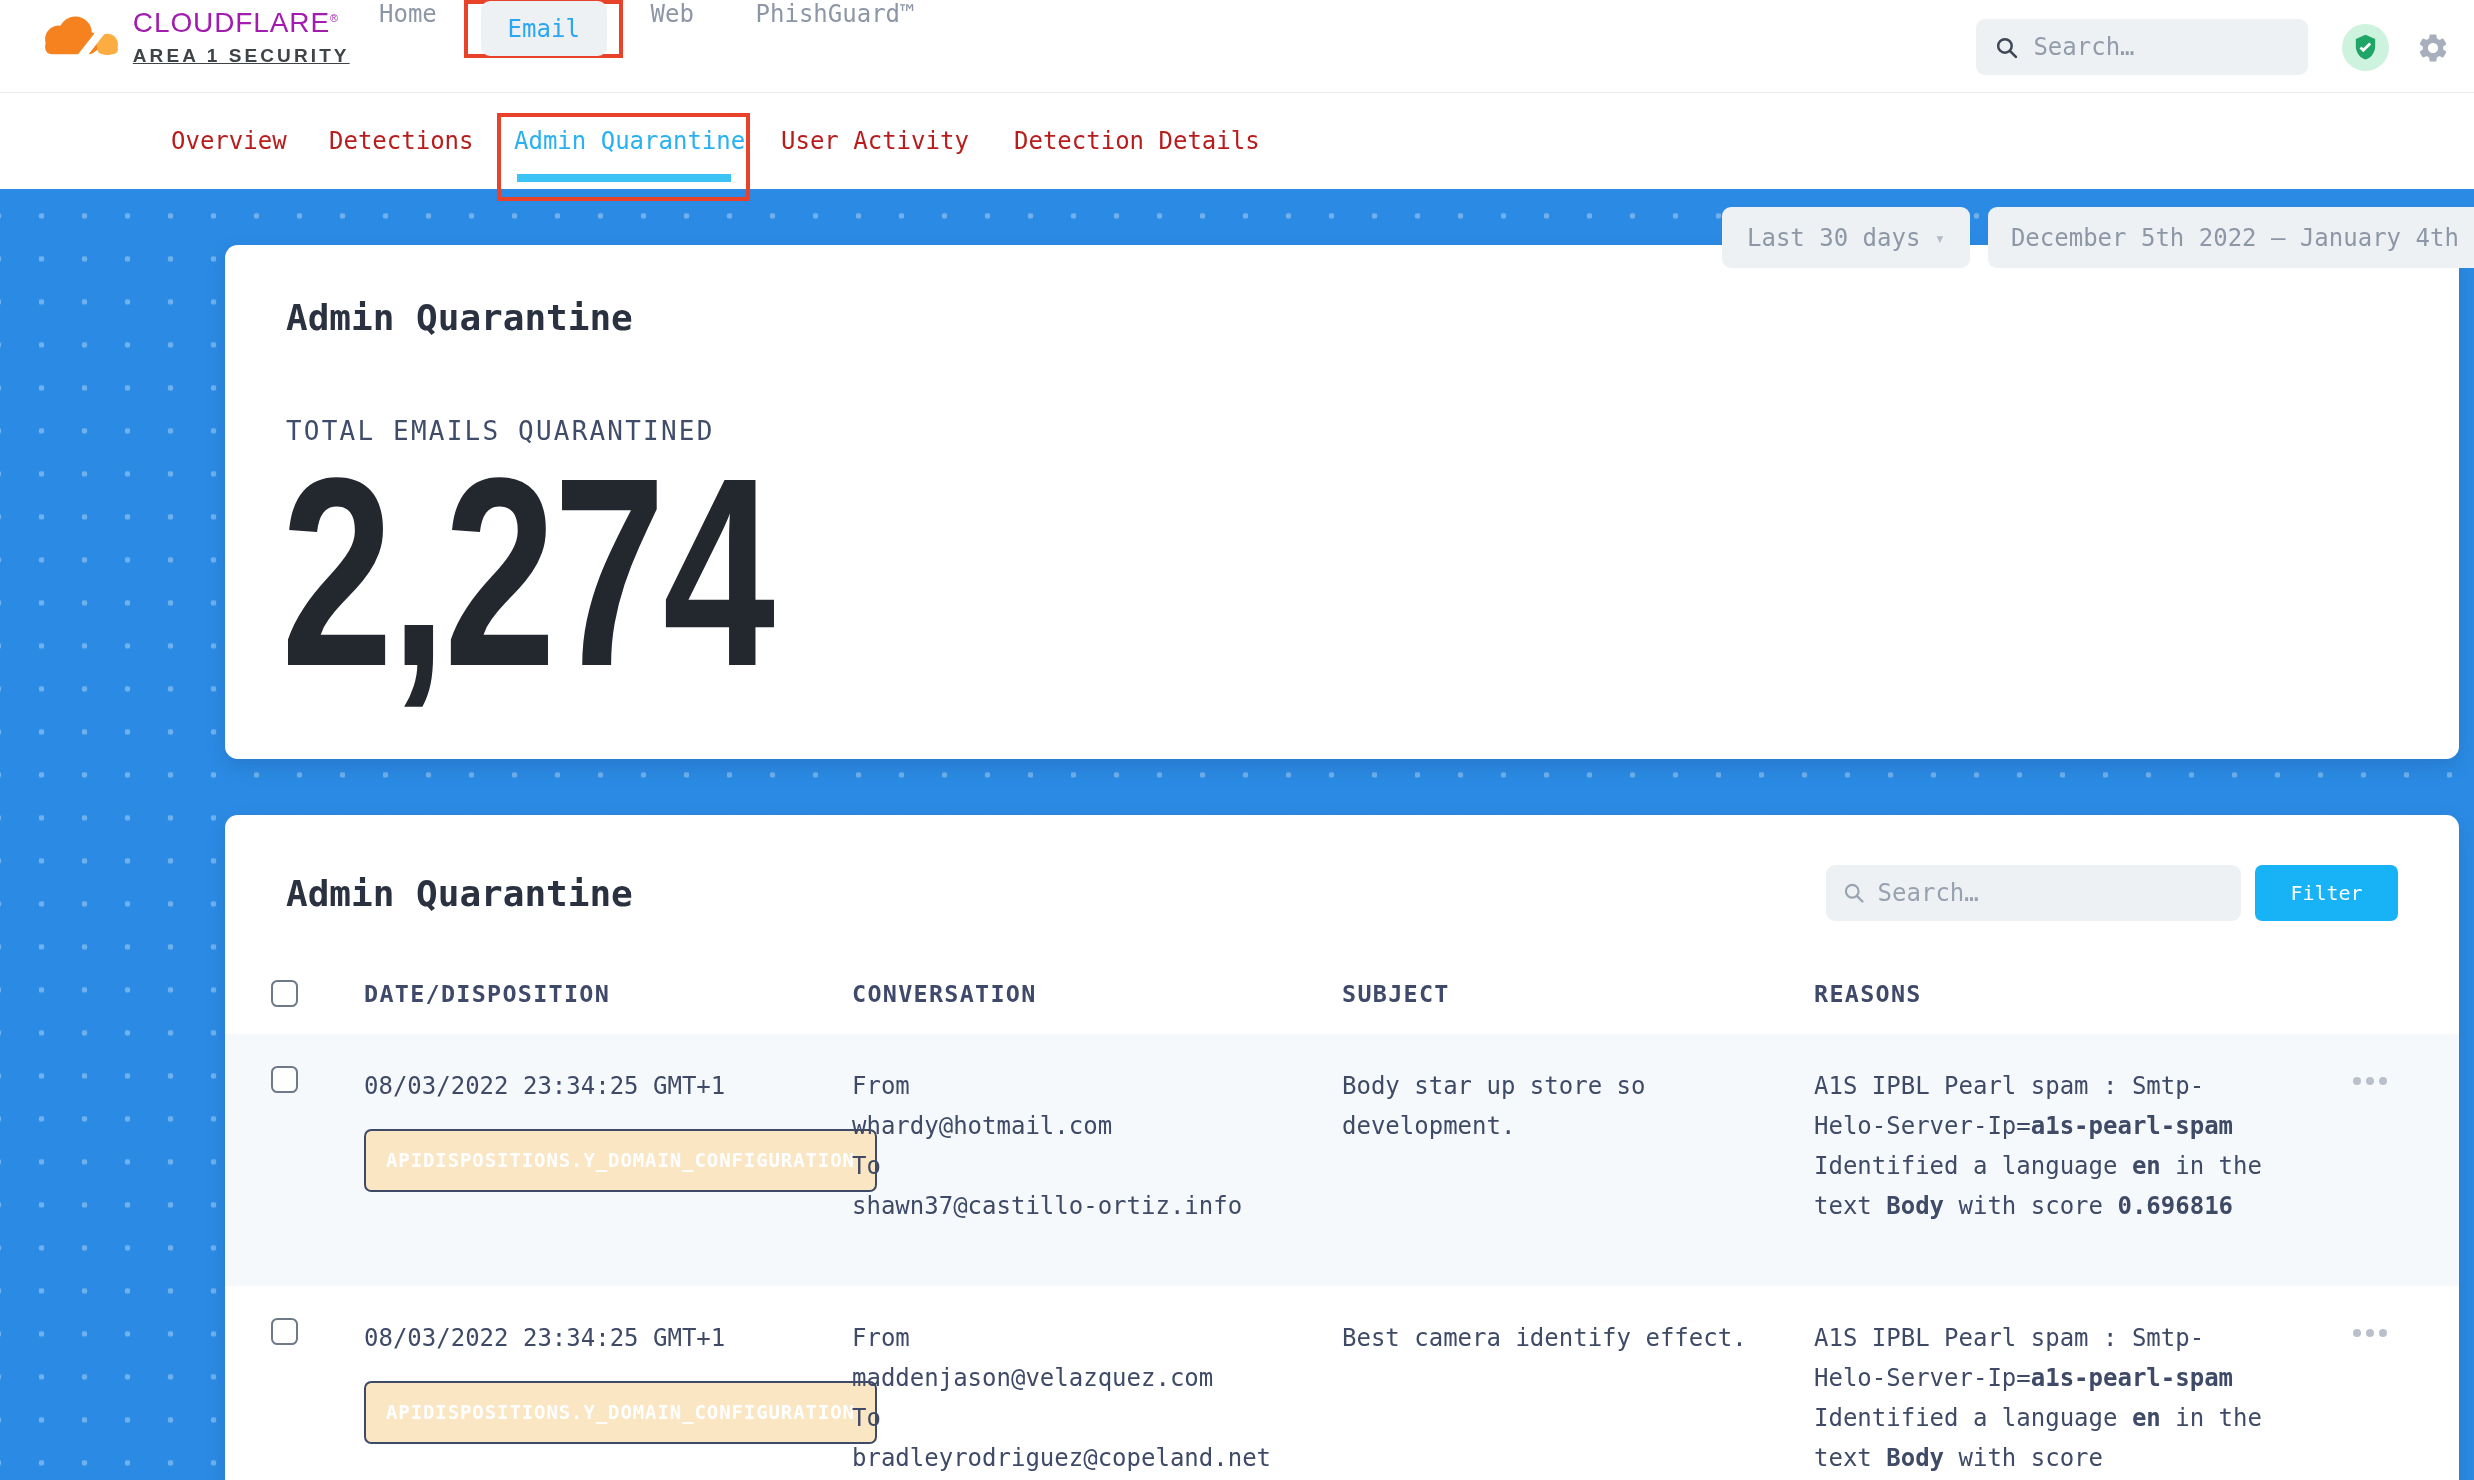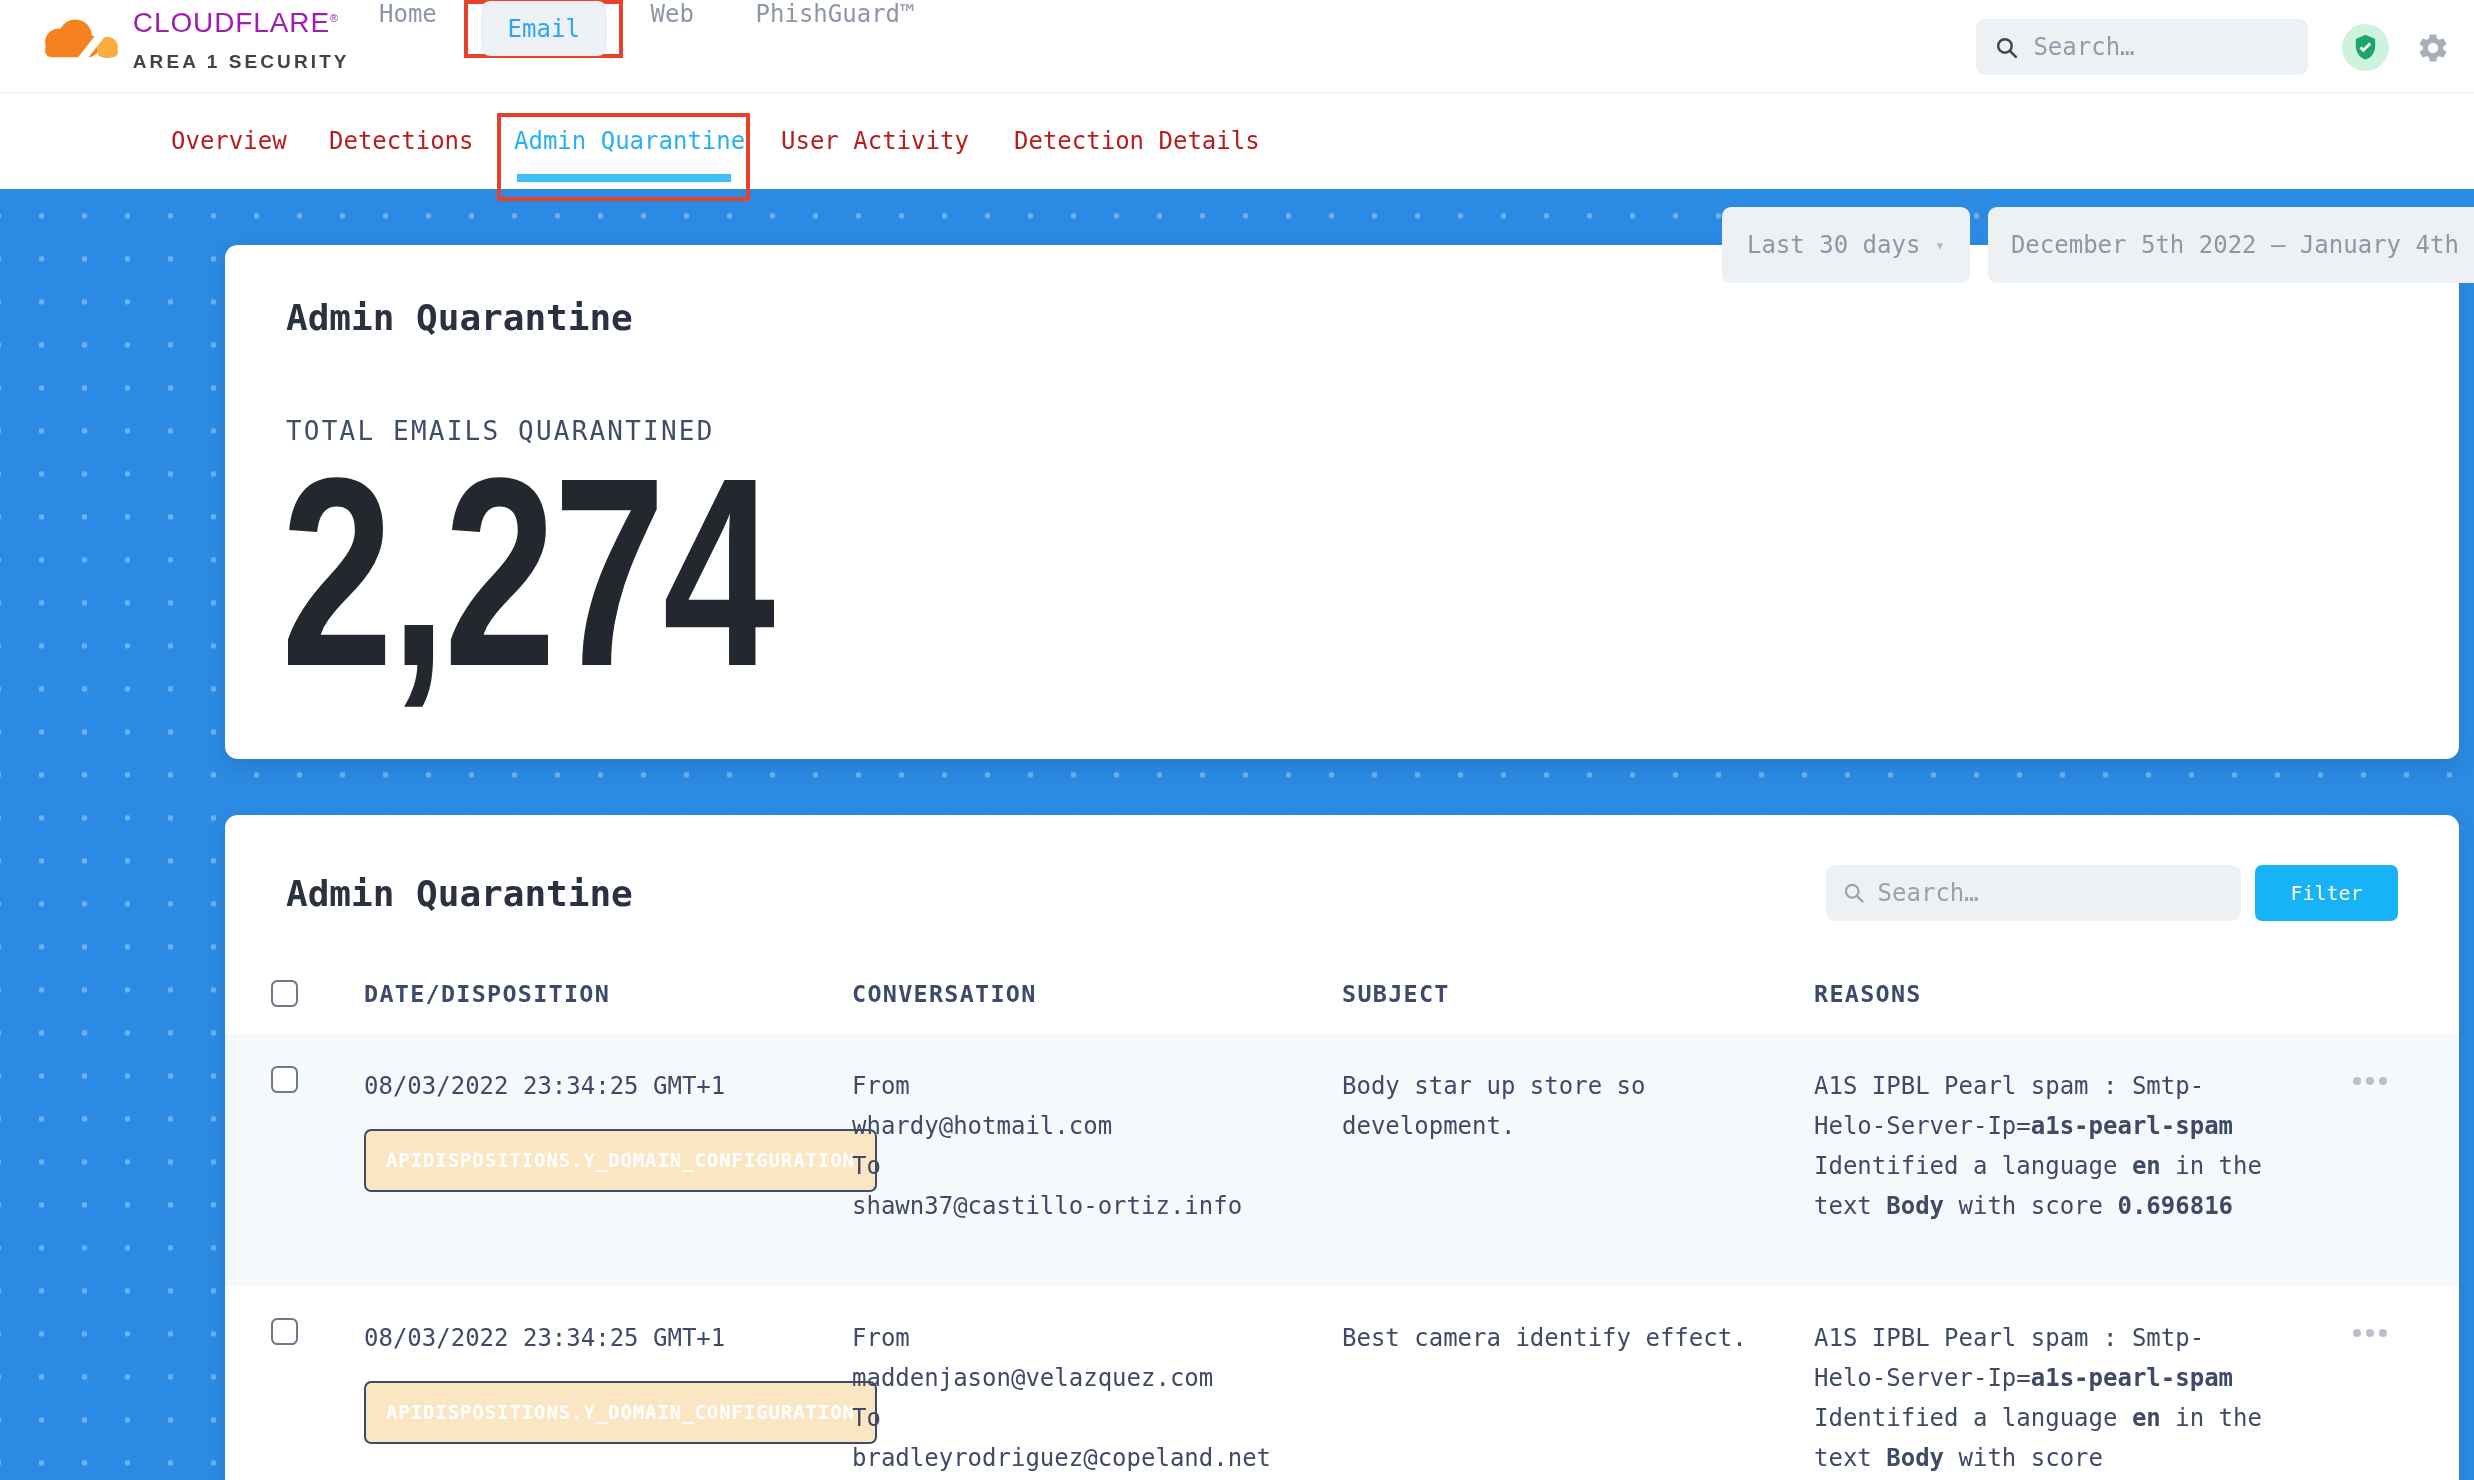--- a/index.html
+++ b/index.html
@@ -6,21 +6,21 @@
   body { background:#fff; font-family: "DejaVu Sans Mono", "Liberation Mono", monospace; }
   .page { position:relative; width:2475px; height:1480px; overflow:hidden; background:#fff; }
 
   
   .header { position:absolute; left:0; top:0; width:2475px; height:93px; background:#fff;
             border-bottom:1.8px solid #e9ecef; z-index:10; }
   .logo { position:absolute; left:32px; top:7.2px; display:flex; align-items:center; cursor:pointer; }
   .logo-text { margin-left:10.8px; font-family:"Liberation Sans", sans-serif; }
   .logo-brand { font-size:28px; font-weight:400; color:#a21caf; letter-spacing:0.9px; }
   .logo-brand sup { font-size:10.8px; }
-  .logo-sub { font-size:19px; font-weight:700; color:#3f4449; letter-spacing:3.1px; margin-top:12px; }
+  .logo-sub { font-size:19px; font-weight:700; color:#3f4449; letter-spacing:3.1px; margin-top:6px;text-decoration:underline; }
 
   .topnav { position:absolute; left:359px; top:0; height:87px; display:flex; align-items:flex-start; }
   .topnav-item { font-size:24px; color:#8d96a6; padding:0 20px; cursor:pointer; white-space:nowrap; }
   .annotation-box-email { border:4.5px solid #e8432a; padding:10.8px 12.6px; margin:0 7.2px; }
   .nav-pill { background:#eef1f4; border-radius:9px; padding:13.5px 27px; font-size:24px;
               color:#29a7f0; cursor:pointer; }
 
   .header-search { position:absolute; left:1976px; top:19px; width:332px; height:56px; background:#eef1f4;
                    border-radius:9px; display:flex; align-items:center; padding:0 18px; }
   .header-search svg { flex:none; margin-right:14.4px; }
@@ -33,21 +33,21 @@
   .gear-btn { position:absolute; left:2416px; top:31px; width:34px; height:34px; cursor:pointer; }
 
   
   .subnav { position:absolute; left:0; top:93px; width:2475px; height:95px; background:#fff; z-index:8; }
   .tab { position:absolute; top:0; height:95px; display:flex; align-items:center;
          font-size:24px; color:#b91c1c; cursor:pointer; white-space:nowrap; }
   .tab.active { color:#27b0f2; }
   .tab-underline { position:absolute; left:517px; top:81px; width:214px; height:8px; background:#3cc3f5; }
   .annotation-box-tab { position:absolute; left:497px; top:113px; width:253px; height:88px;
                         border:4.5px solid #e8432a; z-index:40; pointer-events:none; }
-  .pill { position:absolute; top:114px; height:76px; background:#eef1f4; border-radius:9px;
+  .pill { position:absolute; top:114px; height:61px; background:#eef1f4; border-radius:9px;
           display:flex; align-items:center; justify-content:center; font-size:24px; color:#8d97a6;
           cursor:pointer; white-space:nowrap; }
   .pill-period { left:1722px; width:248px; }
   .pill-caret { font-size:17px; color:#b3bac6; margin-left:14.4px; }
   .pill-range { left:1988px; width:566px; padding:0 25px; }
 
   
   .canvas { position:absolute; left:0; top:189px; width:2475px; height:1292px; background:#2b8be4;
             background-image: radial-gradient(circle, rgba(255,255,255,0.32) 2.7px, rgba(255,255,255,0) 3.1px);
             background-size: 43px 43px; background-position: 20px 5.4px; }

